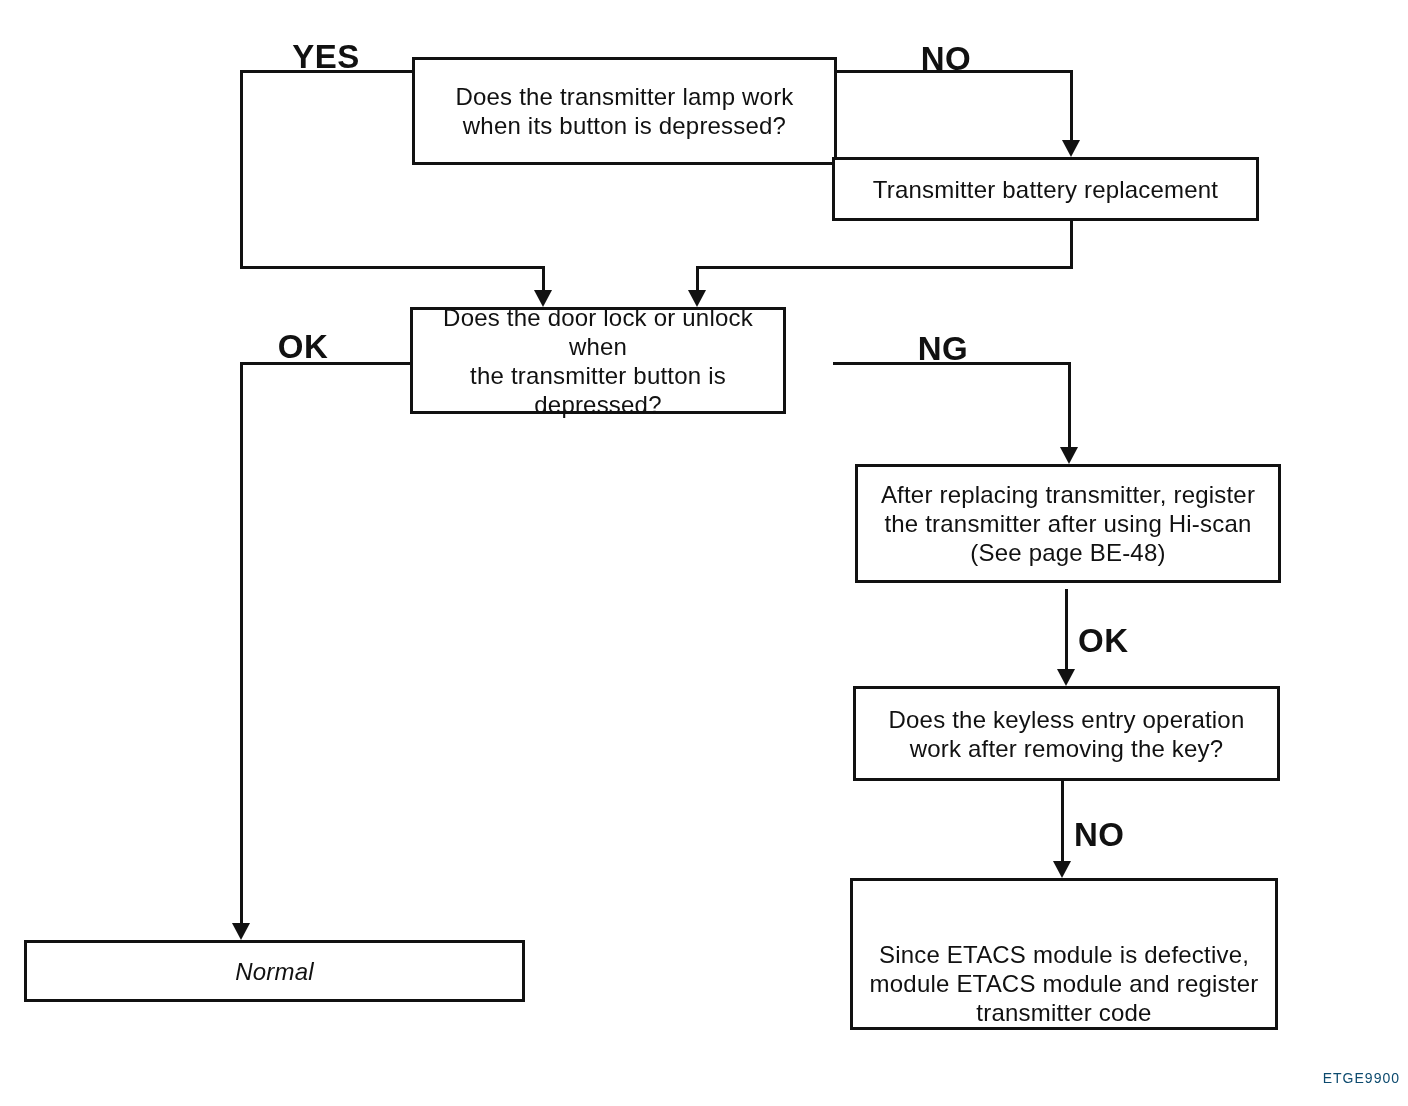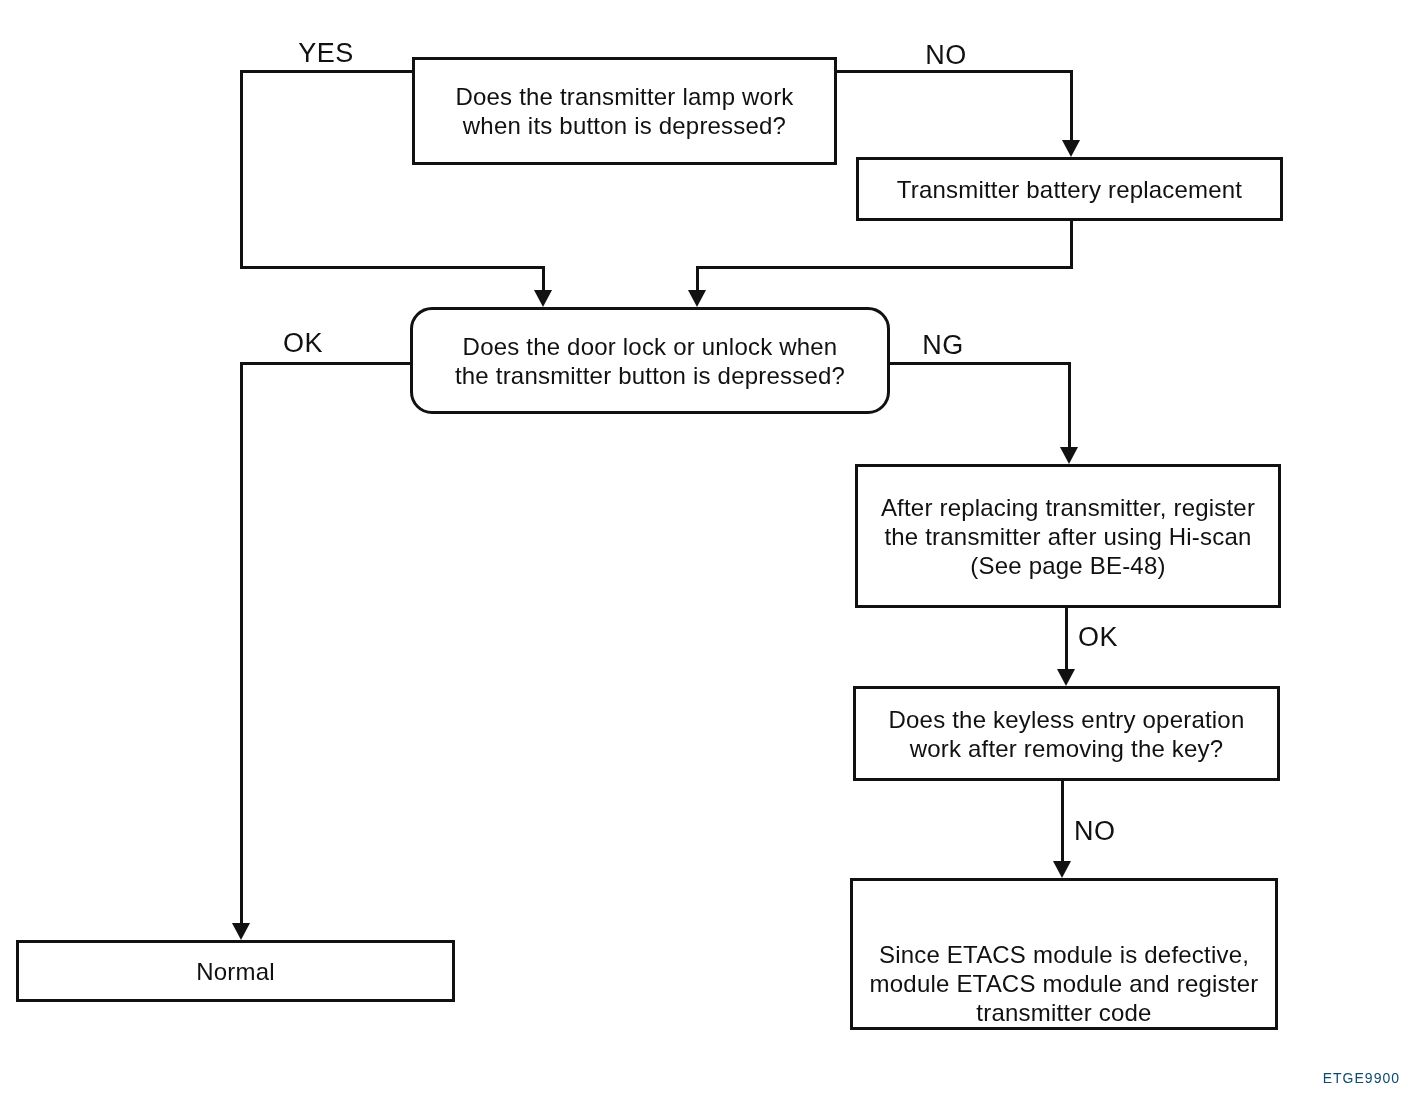--- a/index.html
+++ b/index.html
@@ -39,44 +39,44 @@
   .arrow-down {
     position: absolute;
     width: 0;
     height: 0;
     border-left: 9px solid transparent;
     border-right: 9px solid transparent;
     border-top: 17px solid #111111;
   }
   .branch-label {
     position: absolute;
-    font-weight: normal;
-    font-size: 27px;
+    font-weight: bold;
+    font-size: 33px;
     letter-spacing: 0.5px;
     text-align: center;
   }
   .figure-code {
     position: absolute;
     left: 1288px;
     top: 1070px;
     width: 112px;
     font-size: 14px;
     letter-spacing: 1px;
     color: #0c4a6e;
     text-align: right;
   }
 
   
   #node-q1       { left: 412px; top: 22px;  width: 425px; height: 108px; margin-top: 35px; }
-  #node-battery  { left: 856px; top: 157px; width: 427px; height: 64px;  }
-  #node-q2       { left: 410px; top: 307px; width: 480px; height: 107px; border-radius: 22px; }
-  #node-register { left: 855px; top: 464px; width: 426px; height: 144px; }
+  #node-battery  { left: 832px; top: 157px; width: 427px; height: 64px;  }
+  #node-q2       { left: 410px; top: 307px; width: 376px; height: 107px; }
+  #node-register { left: 855px; top: 464px; width: 426px; height: 119px; }
   #node-q3       { left: 853px; top: 686px; width: 427px; height: 95px; text-align: center;  }
   #node-etacs    { left: 850px; top: 878px; width: 428px; height: 152px; justify-content: flex-end; }
-  #node-normal   { left: 16px;  top: 940px; width: 439px; height: 62px;  }
+  #node-normal   { left: 24px;  top: 940px; width: 501px; height: 62px; font-style: italic;  }
 </style>
 </head>
 <body>
 
 <div class="canvas">
 
   <div class="hline" style="left:240px; top:70px; width:172px;"></div>
   <div class="vline" style="left:240px; top:70px; height:199px;"></div>
   <div class="hline" style="left:240px; top:266px; width:305px;"></div>
   <div class="vline" style="left:542px; top:266px; height:27px;"></div>

